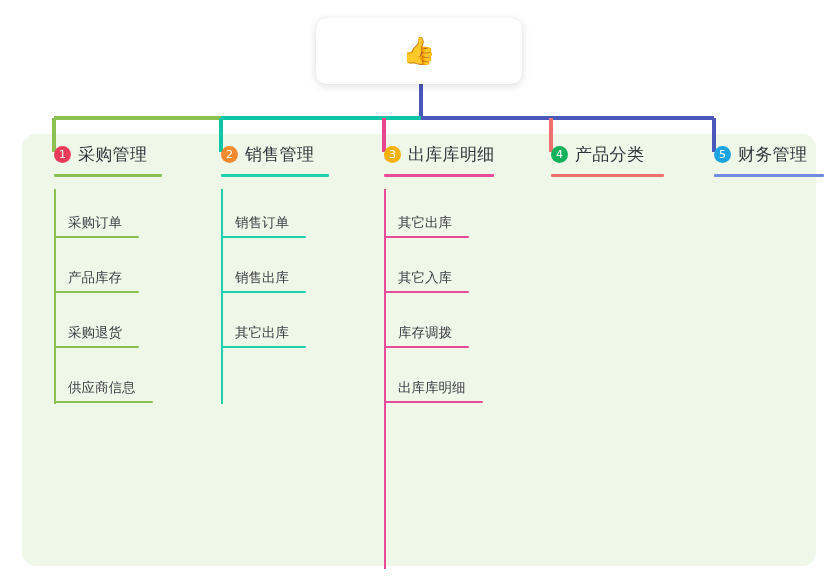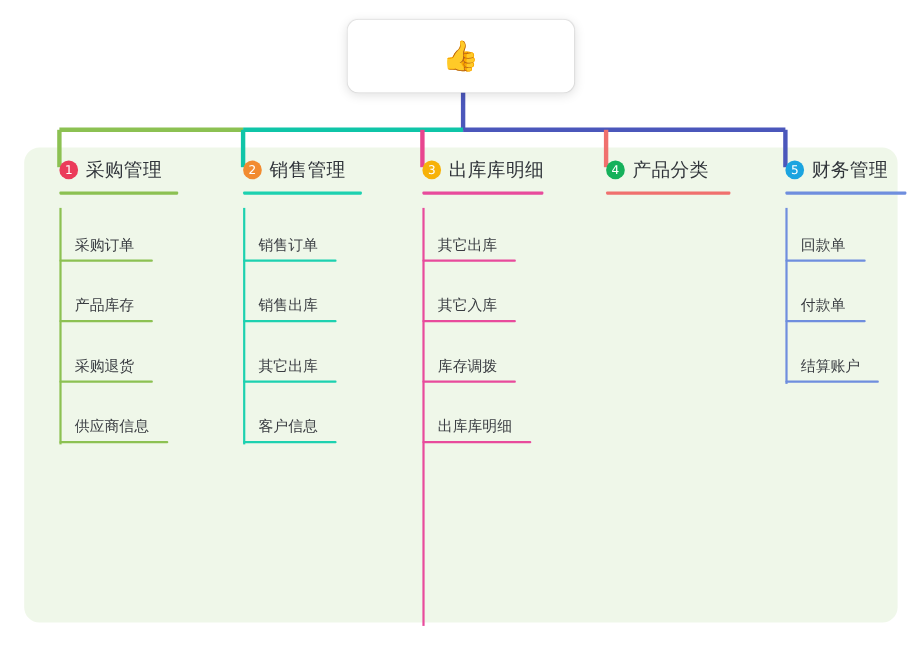--- a/index.html
+++ b/index.html
@@ -194,24 +194,20 @@
           <div class="rule" style="width: 85px; background: rgb(29, 209, 176);"></div>
         </div>
         <div class="item">
           <span class="label">销售出库</span>
           <div class="rule" style="width: 85px; background: rgb(29, 209, 176);"></div>
         </div>
         <div class="item">
           <span class="label">其它出库</span>
           <div class="rule" style="width: 85px; background: rgb(29, 209, 176);"></div>
         </div>
-        <div class="item">
-          <span class="label">客户信息</span>
-          <div class="rule" style="width: 85px; background: rgb(29, 209, 176);"></div>
-        </div>
       </div>
     </div>
     <div class="col" style="left: 368px;">
       <div class="col-head">
         <span class="badge" style="background: rgb(247, 178, 9);">3</span>
         <span class="col-title">出库库明细</span>
       </div>
       <div class="head-rule" style="width: 110px; background: rgb(232, 75, 156); margin-left: 16px;"></div>
       <div class="items">
         <div class="spine" style="background: rgb(232, 75, 156); height: 380px;"></div>
@@ -239,29 +235,14 @@
         <span class="col-title">产品分类</span>
       </div>
       <div class="head-rule" style="width: 113px; background: rgb(240, 112, 110); margin-left: 16px;"></div>
     </div>
     <div class="col" style="left: 698px;">
       <div class="col-head">
         <span class="badge" style="background: rgb(27, 164, 224);">5</span>
         <span class="col-title">财务管理</span>
       </div>
       <div class="head-rule" style="width: 110px; background: rgb(111, 142, 222); margin-left: 16px;"></div>
-      <div class="items">
-        <div class="spine" style="background: rgb(111, 142, 222); height: 160px;"></div>
-        <div class="item">
-          <span class="label">回款单</span>
-          <div class="rule" style="width: 73px; background: rgb(111, 142, 222);"></div>
-        </div>
-        <div class="item">
-          <span class="label">付款单</span>
-          <div class="rule" style="width: 73px; background: rgb(111, 142, 222);"></div>
-        </div>
-        <div class="item">
-          <span class="label">结算账户</span>
-          <div class="rule" style="width: 85px; background: rgb(111, 142, 222);"></div>
-        </div>
-      </div>
     </div>
   </div>
 
 </body></html>

